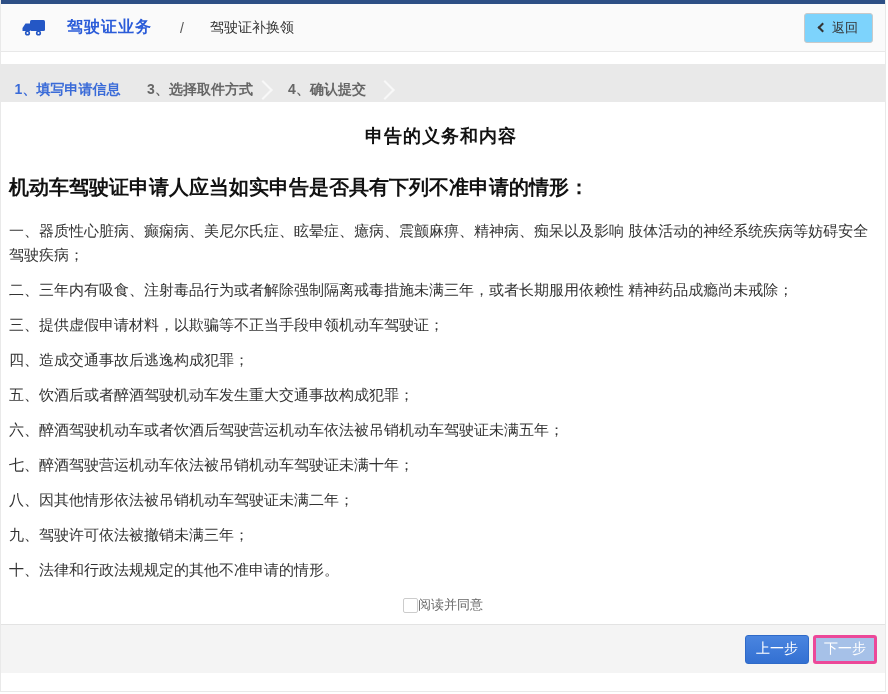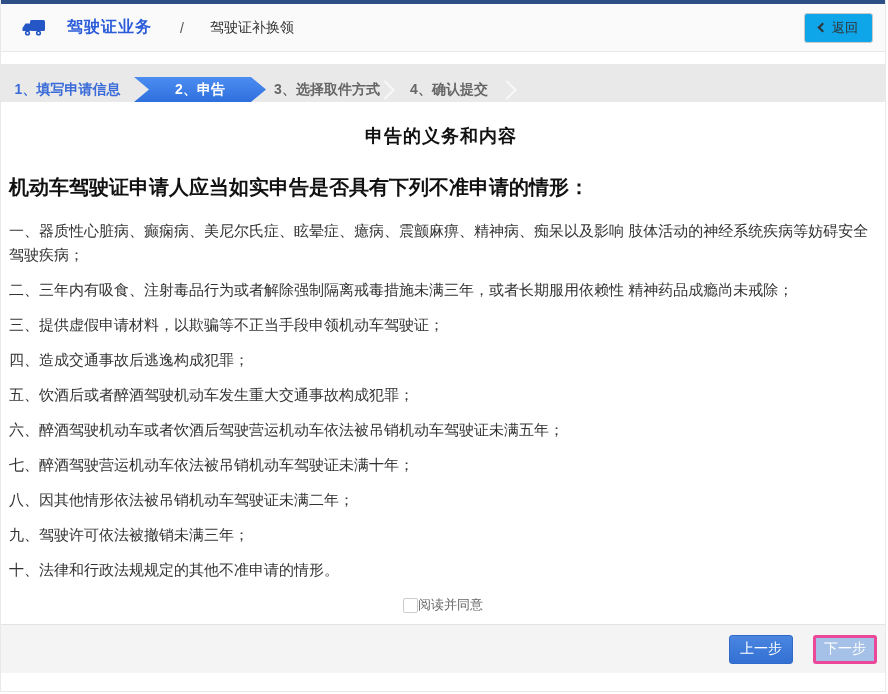--- a/index.html
+++ b/index.html
@@ -22,21 +22,21 @@
     display: flex; align-items: center; padding: 0 12px 0 20px;
   }
   .brand { display: flex; align-items: center; gap: 20px; }
   .brand-icon { width: 26px; height: 22px; display: inline-flex; }
   .brand-title { color: #2b5cd9; font-size: 16px; font-weight: bold; letter-spacing: 1px; }
   .crumb-sep { color: #555; font-size: 14px; margin: 0 6px 0 8px; }
   .crumb { color: #333; font-size: 14px; }
   .spacer { flex: 1; }
   .back-btn {
     display: inline-flex; align-items: center; gap: 5px;
-    background: #0ea5e9; border: 1px solid #c9c9c9; border-radius: 3px;
+    background: #7dd3fc; border: 1px solid #c9c9c9; border-radius: 3px;
     padding: 5px 14px; font-size: 13px; color: #333; cursor: pointer;
   }
   .back-chevron {
     width: 7px; height: 7px; border-left: 2px solid #333; border-bottom: 2px solid #333;
     transform: rotate(45deg); display: inline-block; margin-right: 1px;
   }
 
   
   .steps {
     margin-top: 12px; height: 38px; background: #e9e9e9;
@@ -80,21 +80,21 @@
   }
   .checkbox {
     width: 15px; height: 15px; border: 1px solid #ccc; background: #fff;
     display: inline-block; border-radius: 2px; cursor: pointer;
   }
   .agree-label { font-size: 13px; color: #666; }
 
   
   .footer {
     height: 49px; background: #f4f4f4; border-top: 1px solid #e3e3e3;
-    display: flex; align-items: center; justify-content: flex-end; gap: 20px;
+    display: flex; align-items: center; justify-content: flex-end; gap: 4px;
     padding-right: 8px;
   }
   .btn {
     min-width: 64px; height: 29px; border-radius: 3px; border: none;
     font-size: 14px; color: #fff; cursor: pointer;
     font-family: "Liberation Sans", "DejaVu Sans", sans-serif;
   }
   .btn-prev { background: linear-gradient(#4a85e0, #3370d2); border: 1px solid #2f6ac8; }
   .btn-next { background: #a6c1e8; border: 3px solid #ec4899; cursor: default; }
 </style>
@@ -125,23 +125,20 @@
       <span class="back-chevron"></span>
       <span>返回</span>
     </button>
   </div>
 
   <div class="steps">
     <div class="step done">
       <span class="step-label">1、填写申请信息</span>
     </div>
 
-    <div class="step active">
-      <span class="step-label">2、申告</span>
-    </div>
 
     <div class="step todo">
       <span class="step-label">3、选择取件方式</span>
     </div>
 
     <div class="step todo">
       <span class="step-label">4、确认提交</span>
     </div>
   </div>
 

